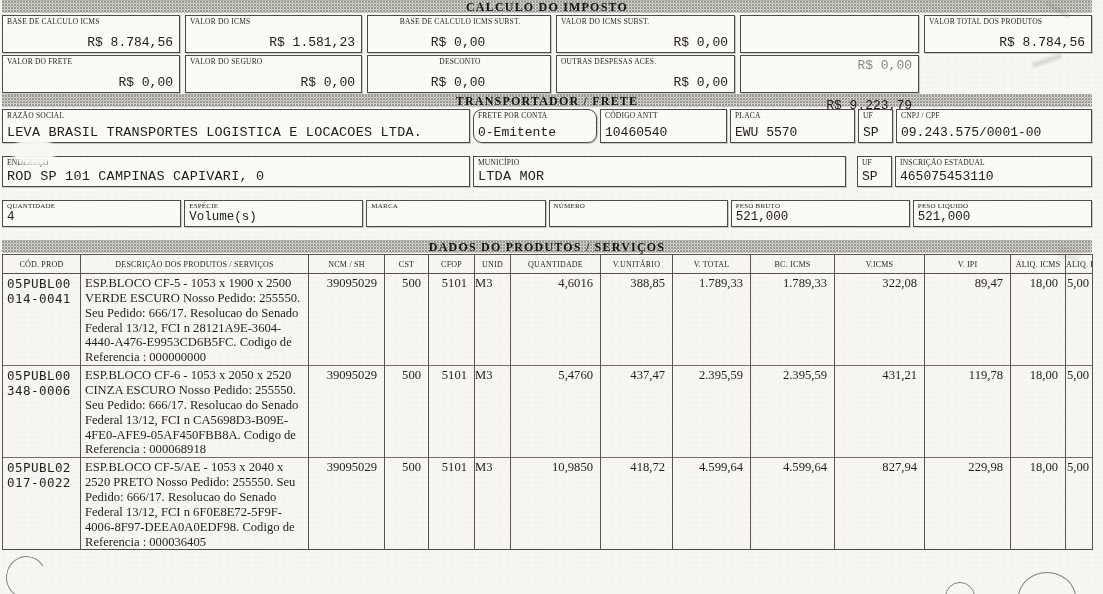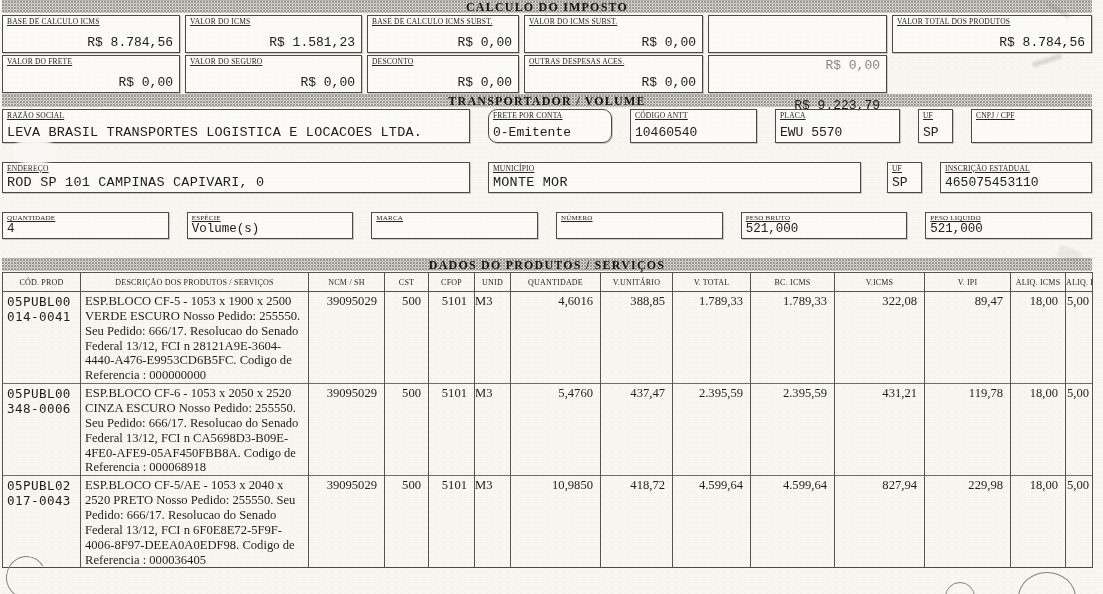--- a/index.html
+++ b/index.html
@@ -25,32 +25,32 @@
       radial-gradient(circle at 2.5px 2.5px, #aeada5 0.7px, transparent 1.1px);
     background-size:3px 3px;
     border-top:1px solid #b5b4ac;
   }
   .frow{display:flex;gap:5px;margin:2px 0 1px 0;}
   .fbox{
     position:relative;border:1px solid #4c4a44;background:rgba(255,255,255,0.45);
     display:flex;flex-direction:column;justify-content:space-between;
     box-shadow:1px 1px 0 rgba(40,38,32,0.22);
   }
-  .flabel{font-size:7.5px;letter-spacing:0.2px;color:#26241d;padding:2px 2px 0 4px;line-height:1;white-space:nowrap;overflow:hidden;text-decoration:underline;}
+  .flabel{font-size:7.5px;letter-spacing:0.2px;color:#26241d;padding:2px 2px 0 4px;line-height:1;white-space:nowrap;overflow:hidden;}
   .fvalue{font-size:13px;line-height:1.05;padding:0 6px 2px 4px;white-space:nowrap;font-family:Liberation Mono, monospace;}
   .money .fvalue{text-align:right;}
   .imp{height:38px;}
   
   .r1 .fbox:nth-of-type(1), .r2 .fbox:nth-of-type(1){width:178px;}
   .r1 .fbox:nth-of-type(2), .r2 .fbox:nth-of-type(2){width:177px;}
-  .r1 .fbox:nth-of-type(3), .r2 .fbox:nth-of-type(3){width:152px;}
+  .r1 .fbox:nth-of-type(3), .r2 .fbox:nth-of-type(3){width:184px;align-items:center;}
   .r1 .fbox:nth-of-type(4), .r2 .fbox:nth-of-type(4){width:179px;}
   .r1 .fbox:nth-of-type(5), .r2 .fbox:nth-of-type(5){width:179px;gap:41px;}
   .r1 .fbox:nth-of-type(6), .r2 .fbox:nth-of-type(6){flex:1;}
-  .trow{display:flex;gap:18px;margin:2px 0 19px 0;}
+  .trow{display:flex;gap:3px;margin:2px 0 13px 0;}
   .t1{height:34px;}
   .t2{height:31px;}
   .t3{height:27px;}
   .t3 .flabel{font-size:7px;}
   .t3 .fvalue{font-size:12.5px;}
   .w-razao{width:468px;}
   .w-frete{width:124px;border-radius:9px;}
   .w-antt{width:127px;}
   .w-placa{width:125px;}
   .w-uf{width:35px;}
@@ -151,21 +151,21 @@
         <div class="fvalue">R$ 0,00</div>
       </div>
 
 
       <div class="fbox money imp">
         <div class="flabel">VALOR TOTAL DA NOTA</div>
         <div class="fvalue">R$ 9.223,79</div>
       </div>
     </div>
 
-  <div class="band">TRANSPORTADOR / VOLUME</div>
+  <div class="band">TRANSPORTADOR / FRETE</div>
 
   <div class="trow t1">
     <div class="fbox w-razao big">
       <div class="flabel">RAZÃO SOCIAL</div>
       <div class="fvalue">LEVA BRASIL TRANSPORTES LOGISTICA E LOCACOES LTDA.</div>
     </div>
     <div class="fbox w-frete">
       <div class="flabel">FRETE POR CONTA</div>
       <div class="fvalue">0-Emitente</div>
     </div>
@@ -176,31 +176,32 @@
     <div class="fbox w-placa">
       <div class="flabel">PLACA</div>
       <div class="fvalue">EWU 5570</div>
     </div>
     <div class="fbox w-uf">
       <div class="flabel">UF</div>
       <div class="fvalue">SP</div>
     </div>
     <div class="fbox w-cnpj">
       <div class="flabel">CNPJ / CPF</div>
+      <div class="fvalue">09.243.575/0001-00</div>
     </div>
   </div>
 
   <div class="trow t2">
     <div class="fbox w-ender big">
       <div class="flabel">ENDEREÇO</div>
       <div class="fvalue">ROD SP 101  CAMPINAS CAPIVARI, 0</div>
     </div>
     <div class="fbox w-munic big">
       <div class="flabel">MUNICÍPIO</div>
-      <div class="fvalue">MONTE MOR</div>
+      <div class="fvalue">LTDA MOR</div>
     </div>
     <div class="fbox w-uf gap-uf">
       <div class="flabel">UF</div>
       <div class="fvalue">SP</div>
     </div>
     <div class="fbox w-cnpj">
       <div class="flabel">INSCRIÇÃO ESTADUAL</div>
       <div class="fvalue">465075453110</div>
     </div>
   </div>
@@ -299,21 +300,21 @@
           <td class="c-num">437,47</td>
           <td class="c-num">2.395,59</td>
           <td class="c-num">2.395,59</td>
           <td class="c-num">431,21</td>
           <td class="c-num">119,78</td>
           <td class="c-num">18,00</td>
           <td class="c-num">5,00</td>
         </tr>
 
         <tr class="product-row">
-          <td class="c-cod">05PUBL02 017-0043</td>
+          <td class="c-cod">05PUBL02 017-0022</td>
           <td class="c-desc">ESP.BLOCO CF-5/AE - 1053 x 2040 x 2520 PRETO Nosso Pedido: 255550. Seu Pedido: 666/17. Resolucao do Senado Federal 13/12, FCI n 6F0E8E72-5F9F-4006-8F97-DEEA0A0EDF98. Codigo de Referencia : 000036405</td>
           <td class="c-num">39095029</td>
           <td class="c-num">500</td>
           <td class="c-num">5101</td>
           <td class="c-left">M3</td>
           <td class="c-num">10,9850</td>
           <td class="c-num">418,72</td>
           <td class="c-num">4.599,64</td>
           <td class="c-num">4.599,64</td>
           <td class="c-num">827,94</td>

